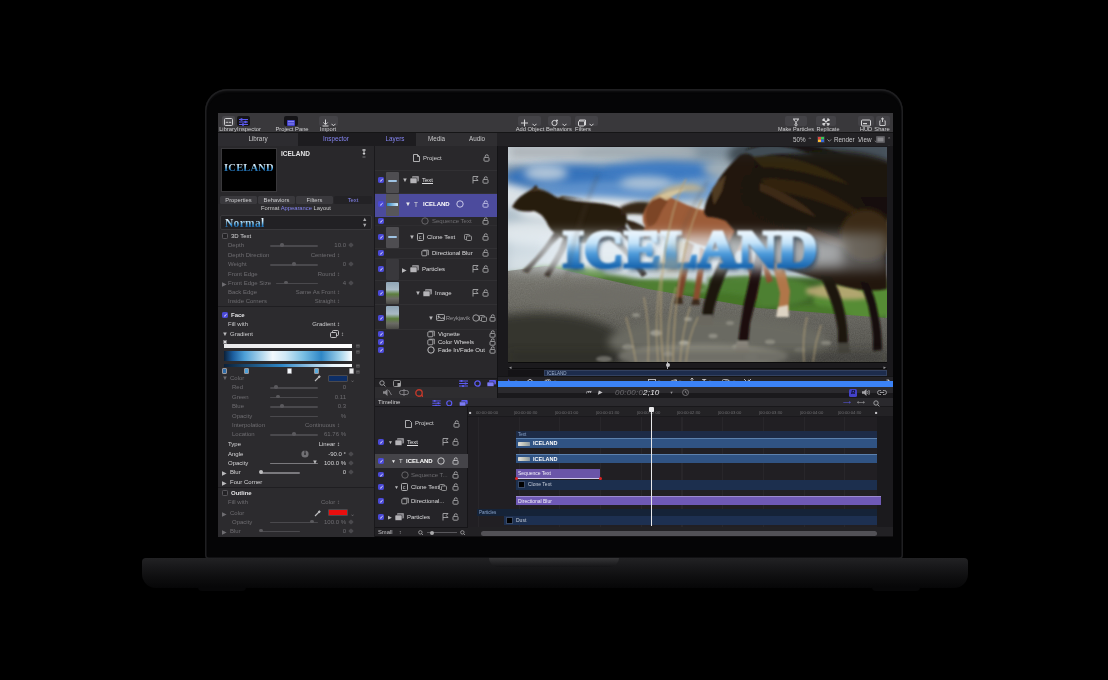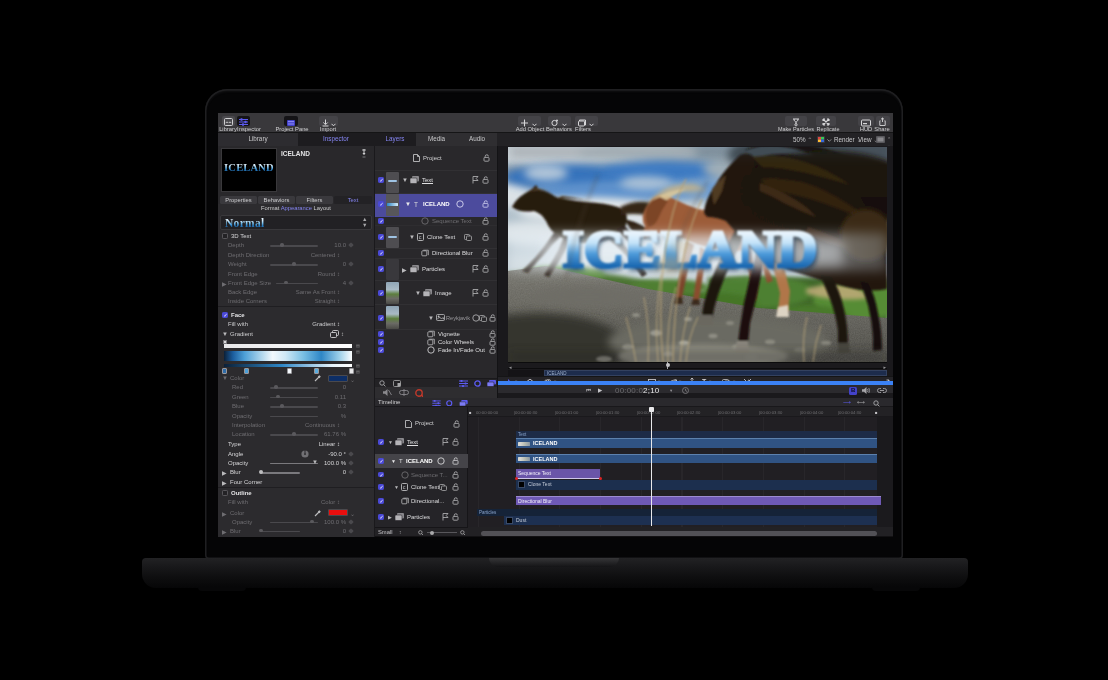--- a/index.html
+++ b/index.html
@@ -788,21 +788,21 @@
         </svg>
       <span class="r" style="left:235px;top:2px;font-size:4.5px;color:#98979b;">▾</span>
       <svg class="r" style="left:246px;top:1.5px;" width="7" height="7" viewBox="0 0 7 7">
           <path d="M0 0l7 7M7 0L0 7M3.5 2.2L5 .8M3.5 4.8L2 6.2" stroke="#c5c4c8" stroke-width=".9"></path>
         </svg>
       <svg class="r" style="left:385px;top:1.5px;" width="7" height="7" viewBox="0 0 7 7">
           <path d="M1 6L6 1M1 6V3.5M1 6h2.5M6 1H3.5M6 1v2.5" fill="none" stroke="#c5c4c8" stroke-width=".9"></path>
         </svg>
     </div>
 
-    <div class="r" style="left:0;top:235px;width:396px;height:12px;background:#2b2a2e;border-top:4px solid #3b82f6;">
+    <div class="r" style="left:0;top:235px;width:396px;height:12px;background:#2b2a2e;border-top:6px solid #3b82f6;font-style:italic;">
       <span class="r" style="left:88px;top:2.5px;font-size:5.5px;color:#c5c4c8;">⏮</span>
       <span class="r" style="left:100px;top:2.5px;font-size:5.5px;color:#c5c4c8;">▶</span>
       <span class="r" style="left:117px;top:1.5px;font-size:8px;color:#6b6a6e;letter-spacing:.2px;">00:00:0<span style="color:#e9e9eb;">2;10</span></span>
       <span class="r" style="left:172px;top:3px;font-size:4.5px;color:#98979b;">▾</span>
       <svg class="r" style="left:184px;top:2.5px;" width="7" height="7" viewBox="0 0 7 7">
           <circle cx="3.5" cy="3.5" r="3" fill="none" stroke="#7a797d" stroke-width=".9"></circle>
           <path d="M3.5 1.8V3.5L5 4.5" fill="none" stroke="#7a797d" stroke-width=".9"></path>
         </svg>
       <div class="r" style="left:351px;top:2px;width:8px;height:8px;background:#4342c9;border-radius:1.5px;">
           <span style="position:absolute;left:2px;top:.5px;font-size:6px;color:#0c0c20;font-weight:bold;">B</span>

